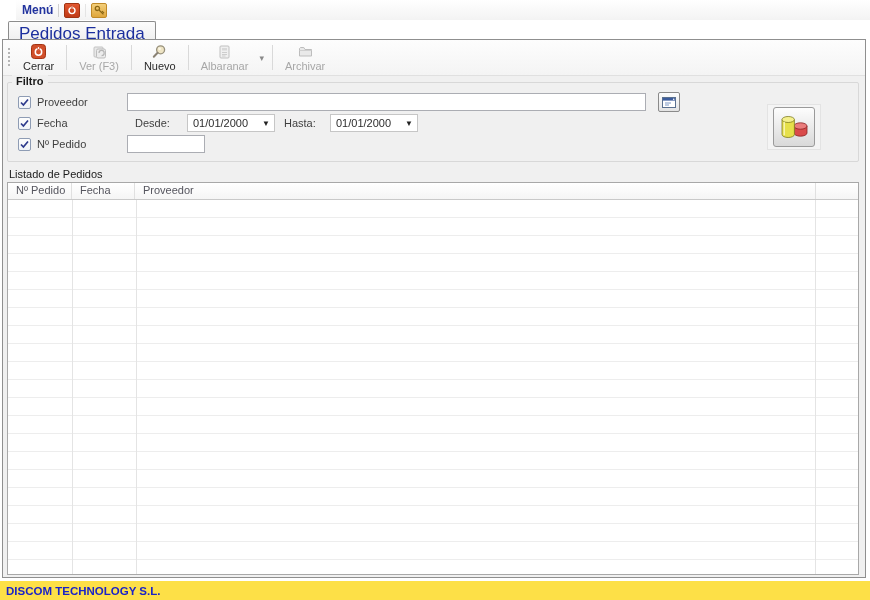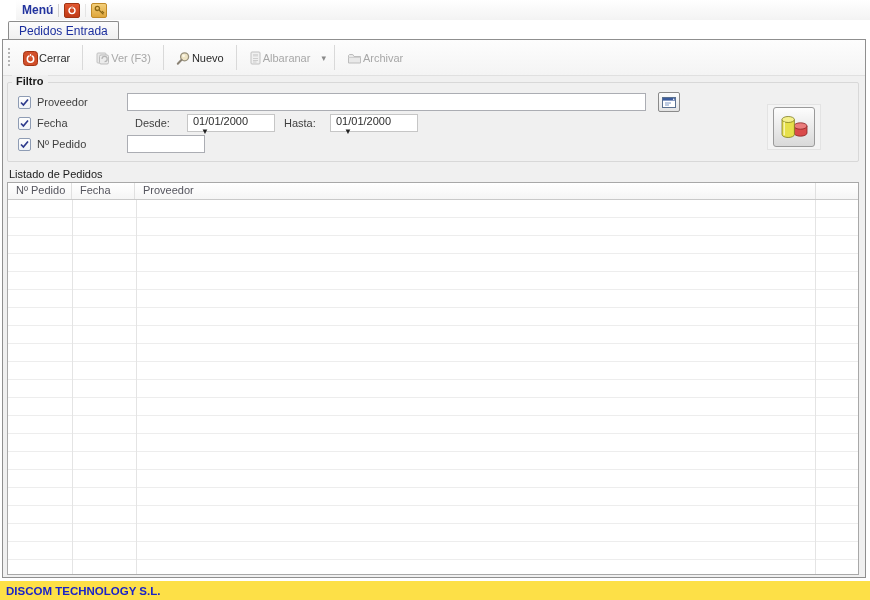--- a/index.html
+++ b/index.html
@@ -13,32 +13,32 @@
   .vsep { width:1px; height:13px; background:#d0d0d0; }
   .mini-icon { width:16px; height:15px; border-radius:2px; display:inline-flex;
     align-items:center; justify-content:center; cursor:pointer; }
   .mini-power { background:linear-gradient(#e2572f,#c03a16); border:1px solid #a03312; }
   .mini-key { background:linear-gradient(#f3cf7a,#dfa63c); border:1px solid #c08a28; }
 
   
   .tabstrip { position:absolute; top:20px; left:0; width:870px; height:19px; background:#fff; }
   .tab { position:absolute; left:8px; bottom:0; height:18px; padding:2px 10px 0 10px;
     background:linear-gradient(#fcfcfc,#f0f0f0); border:1px solid #8c8c8c; border-bottom:none;
-    border-radius:2px 2px 0 0; color:#1c2f9e; font-size:12px; cursor:pointer; }
+    border-radius:2px 2px 0 0; color:#1c2f9e; font-size:17px; cursor:pointer; }
 
   
   .panel { position:absolute; top:39px; left:2px; width:864px; height:539px;
     border:1px solid #8f8f8f; background:#f0f0f0; }
 
   
   .toolbar { height:36px; background:linear-gradient(#fdfdfd,#f4f4f4);
     border-bottom:1px solid #e0e0e0; display:flex; align-items:stretch; padding:1px 2px; }
   .grip { width:4px; margin:6px 3px 6px 2px;
     background-image:radial-gradient(#b5b5b5 1px, transparent 1.2px); background-size:4px 4px; }
-  .tbtn { display:flex; flex-direction:row; align-items:center; justify-content:center;
+  .tbtn { display:flex; flex-direction:column; align-items:center; justify-content:center;
     padding:2px 8px 1px 8px; gap:1px; color:#2b2b2b; cursor:pointer; border:1px solid transparent; border-radius:2px; }
   .tbtn.disabled { color:#a7a7a7; cursor:default; }
   .tbtn .ic { height:16px; display:flex; align-items:center; }
   .tsep { width:1px; background:#d9d9d9; margin:4px 3px; }
   .drop-arrow { display:flex; align-items:center; padding:0 5px 0 2px; color:#8a8a8a; cursor:default; font-size:9px; }
 
   
   .content { position:relative; height:calc(100% - 36px); }
   .groupbox { position:absolute; top:6px; left:4px; right:6px; height:80px;
     border:1px solid #d8d8d8; border-radius:2px; }
@@ -46,21 +46,21 @@
     padding:0 4px; font-weight:bold; color:#1a1a1a; }
   .frow { position:absolute; left:10px; right:10px; height:18px; display:flex; align-items:center; }
   .cbx { width:13px; height:13px; border:1px solid #8e9cb4; background:linear-gradient(#fdfdfd,#f0f3f7);
     border-radius:2px; display:inline-flex; align-items:center; justify-content:center; cursor:pointer; flex:0 0 13px; }
   .cbx svg { display:block; }
   .cbx-label { margin-left:6px; color:#3f3f3f; }
   .tinput { height:18px; border:1px solid #abadb3; background:#fff; font:inherit; padding:0 3px; }
   .lookup-btn { width:22px; height:20px; margin-left:6px; border:1px solid #8a8a8a; border-radius:2px;
     background:linear-gradient(#fdfdfd,#e3e3e3); display:inline-flex; align-items:center; justify-content:center; cursor:pointer; }
   .combo { height:18px; background:#fff; border:1px solid #c6c6c6; display:inline-flex;
-    align-items:flex-start; justify-content:space-between; padding:0 4px 0 5px; cursor:pointer; color:#2d2d2d;flex-direction:column; }
+    align-items:center; justify-content:space-between; padding:0 4px 0 5px; cursor:pointer; color:#2d2d2d; }
   .combo .arr { font-size:8px; color:#222; margin-left:8px; }
   .flabel { color:#3f3f3f; }
   .db-panel { position:absolute; top:28px; right:44px; width:54px; height:46px;
     border:1px solid #e3e3e3; background:#f4f4f4; display:flex; align-items:center; justify-content:center; }
   .db-btn { width:42px; height:40px; border:1px solid #9a9a9a; border-radius:3px;
     background:linear-gradient(#fdfdfd,#d9d9d9); display:flex; align-items:center; justify-content:center; cursor:pointer; }
 
   
   .list-title { position:absolute; top:92px; left:6px; font-weight:normal; color:#1a1a1a; }
   .grid { position:absolute; top:106px; left:4px; right:6px; bottom:2px;

